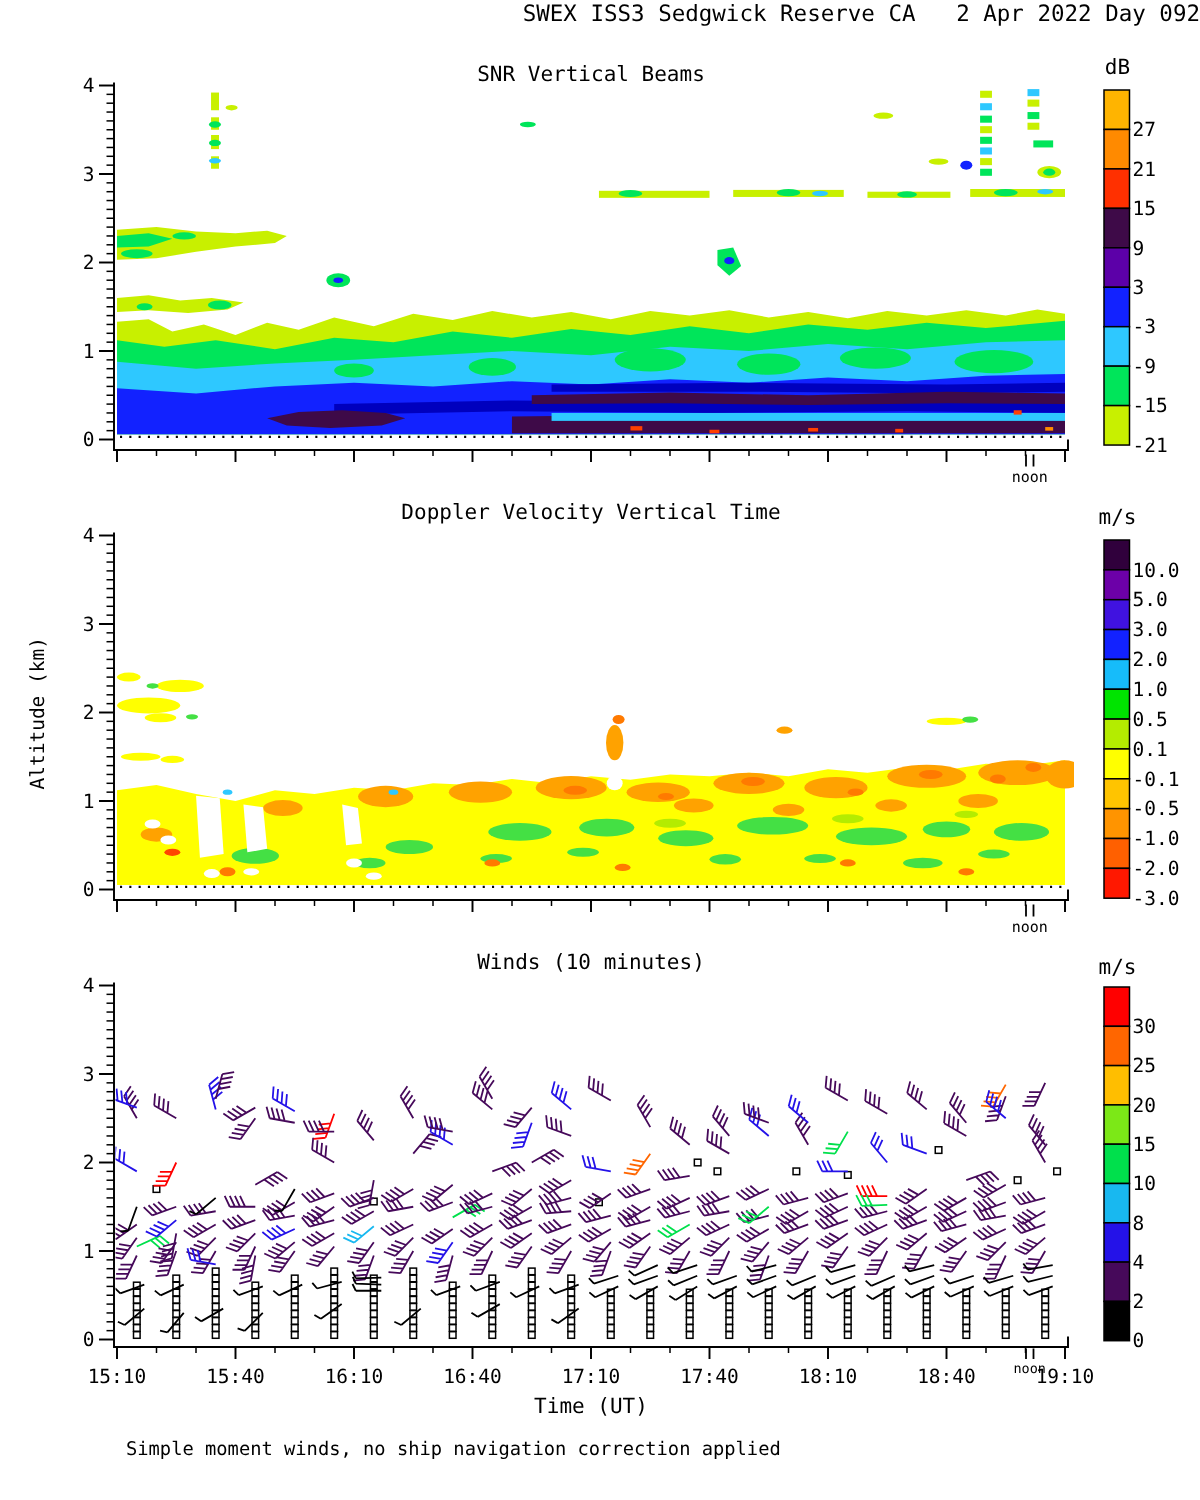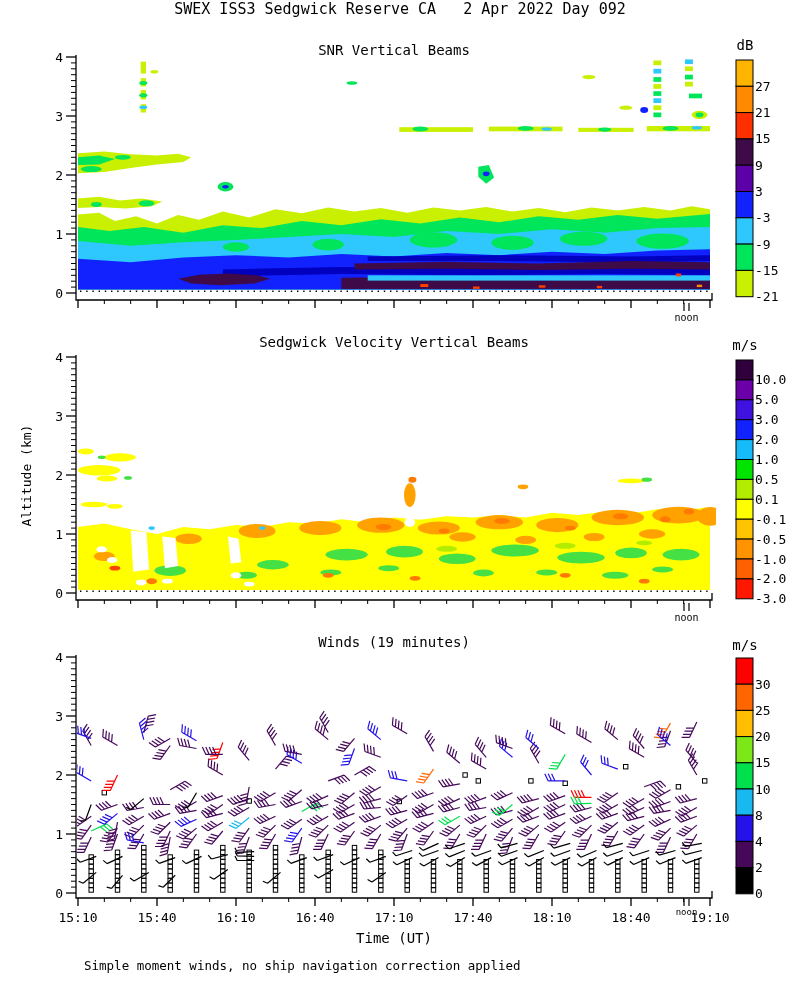--- a/index.html
+++ b/index.html
@@ -914,25 +914,25 @@
         <text x="755" y="741.1" font-size="13" text-anchor="start">20</text>
         <text x="755" y="767.3" font-size="13" text-anchor="start">15</text>
         <text x="755" y="793.5" font-size="13" text-anchor="start">10</text>
         <text x="755" y="819.7" font-size="13" text-anchor="start">8</text>
         <text x="755" y="845.9" font-size="13" text-anchor="start">4</text>
         <text x="755" y="872.1" font-size="13" text-anchor="start">2</text>
         <text x="755" y="898.3" font-size="13" text-anchor="start">0</text>
       </g>
     </svg>
 
-  <div class="lbl ctr" style="left:0;top:6;width:800px;font-size:15px;">SWEX ISS3 Sedgwick Reserve CA   2 Apr 2022 Day 092</div>
+  <div class="lbl ctr" style="left:0;top:6;width:800px;font-size:15px;text-align:right;">SWEX ISS3 Sedgwick Reserve CA   2 Apr 2022 Day 092</div>
 
   <div class="lbl ctr" style="left:78px;top:42px;width:632px;font-size:14px;">SNR Vertical Beams</div>
-  <div class="lbl ctr" style="left:78px;top:334px;width:632px;font-size:14px;">Sedgwick Velocity Vertical Beams</div>
-  <div class="lbl ctr" style="left:78px;top:634px;width:632px;font-size:14px;">Winds (19 minutes)</div>
+  <div class="lbl ctr" style="left:78px;top:334px;width:632px;font-size:14px;">Doppler Velocity Vertical Time</div>
+  <div class="lbl ctr" style="left:78px;top:634px;width:632px;font-size:14px;">Winds (10 minutes)</div>
 
   <div class="lbl ctr" style="left:722px;top:37px;width:46px;font-size:14px;text-align:center;">dB</div>
   <div class="lbl ctr" style="left:722px;top:337px;width:46px;font-size:14px;">m/s</div>
   <div class="lbl ctr" style="left:722px;top:637px;width:46px;font-size:14px;">m/s</div>
 
   <div class="lbl ctr" style="left:-44px;top:468px;width:140px;font-size:13px;transform:rotate(-90deg);">Altitude (km)</div>
   <div class="lbl ctr" style="left:78px;top:930px;width:632px;font-size:14px;">Time (UT)</div>
 
   <div class="lbl" style="left:84px;top:958px;font-size:12.5px;">Simple moment winds, no ship navigation correction applied</div>
 </div>

